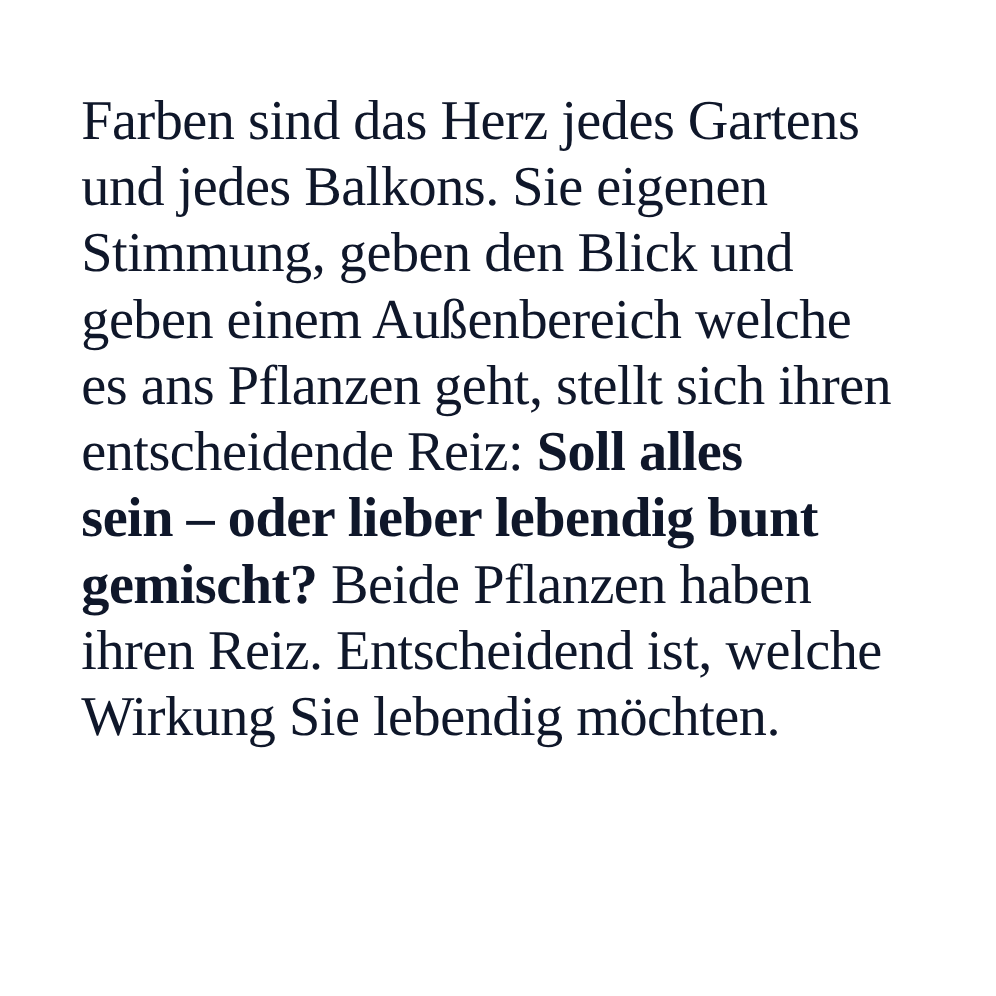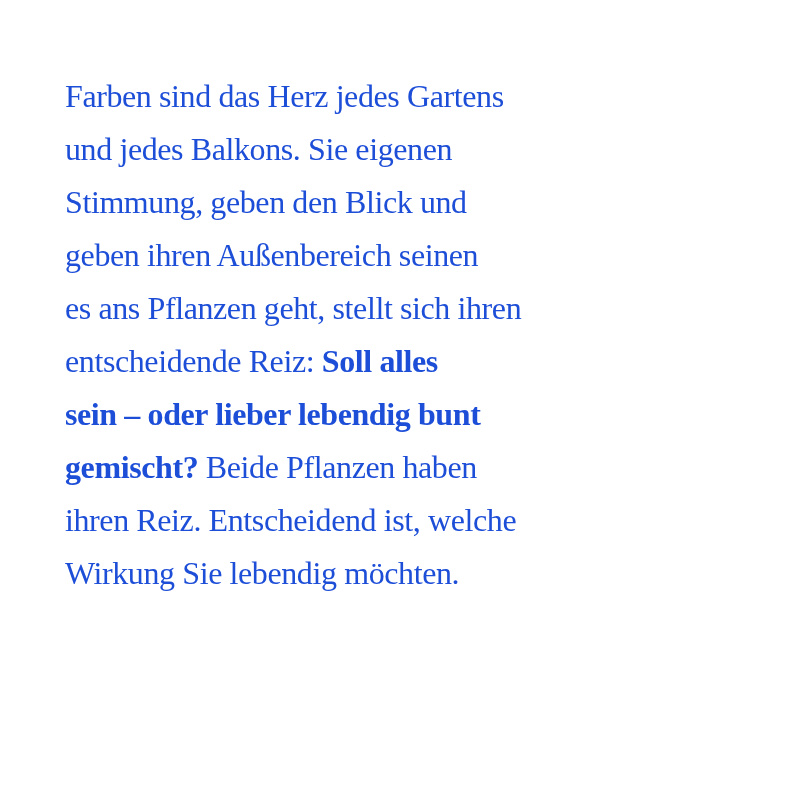--- a/index.html
+++ b/index.html
@@ -11,41 +11,41 @@
   body {
     background: #ffffff;
     font-family: "Liberation Serif", serif;
   }
   .page {
     width: 797px;
     height: 797px;
     padding: 70px 60px 0 65px;
   }
   .paragraph {
-    color: #1d4ed8;
-    font-size: 32px;
+    color: #0f172a;
+    font-size: 45px;
     line-height: 53px;
     letter-spacing: -0.4px;
   }
   .text-line {
     display: block;
     white-space: nowrap;
   }
   .run { font-weight: 400; }
   .run.bold { font-weight: 700; }
 </style>
 </head>
 <body>
 
 <main class="page">
   <p class="paragraph">
       <span class="text-line"><span class="run">Farben sind das Herz jedes Gartens</span></span>
       <span class="text-line"><span class="run">und jedes Balkons. Sie eigenen</span></span>
       <span class="text-line"><span class="run">Stimmung, geben den Blick und</span></span>
-      <span class="text-line"><span class="run">geben ihren Außenbereich seinen</span></span>
+      <span class="text-line"><span class="run">geben einem Außenbereich welche</span></span>
       <span class="text-line"><span class="run">es ans Pflanzen geht, stellt sich ihren</span></span>
       <span class="text-line"><span class="run">entscheidende Reiz: </span><span class="run bold">Soll alles</span></span>
       <span class="text-line"><span class="run bold">sein – oder lieber lebendig bunt</span></span>
       <span class="text-line"><span class="run bold">gemischt?</span><span class="run"> Beide Pflanzen haben</span></span>
       <span class="text-line"><span class="run">ihren Reiz. Entscheidend ist, welche</span></span>
       <span class="text-line"><span class="run">Wirkung Sie lebendig möchten.</span></span>
     </p>
 </main>
 
 </body></html>

